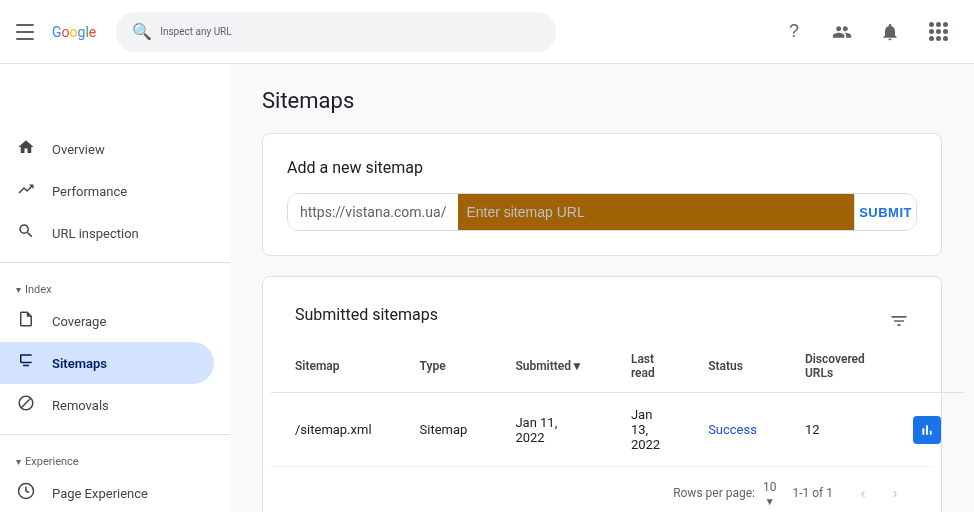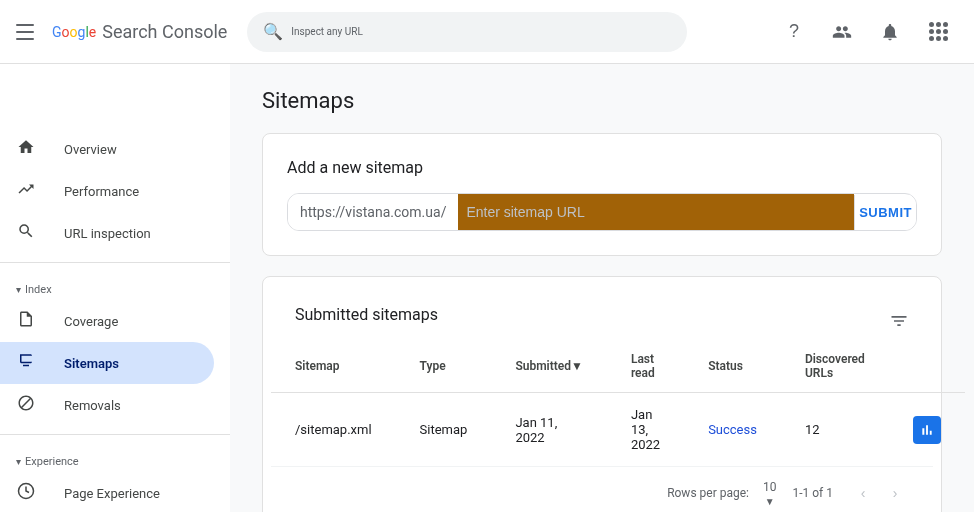--- a/index.html
+++ b/index.html
@@ -21,21 +21,21 @@
     .grid-icon { display: grid; grid-template-columns: repeat(3, 5px); gap: 2px; }
     .grid-icon span { width: 5px; height: 5px; background: #5f6368; border-radius: 50%; }
 
     
     .main-layout { display: flex; flex: 1; overflow: hidden; }
 
     
     .sidebar { width: 230px; background: #fff; overflow-y: auto; flex-shrink: 0; padding: 8px 0; }
     .sidebar-search { margin: 8px 12px 12px; }
     .sidebar-search input { width: 100%; height: 36px; border: 1px solid #dadce0; border-radius: 18px; padding: 0 16px; font-size: 13px; color: #202124; background: #f1f3f4; outline: none; }
-    .sidebar-item { display: flex; align-items: center; gap: 28px; padding: 10px 16px; cursor: pointer; border-radius: 0 24px 24px 0; margin-right: 16px; color: #444746; font-size: 13px; }
+    .sidebar-item { display: flex; align-items: center; gap: 16px; padding: 10px 16px; cursor: pointer; border-radius: 0 24px 24px 0; margin-right: 16px; color: #444746; font-size: 13px; }
     .sidebar-item.active { background: #d3e3fd; color: #001d6c; font-weight: 600; }
     .sidebar-item .icon { font-size: 18px; width: 20px; text-align: center; flex-shrink: 0; }
     .sidebar-section { padding: 12px 16px 4px; font-size: 11px; color: #5f6368; text-transform: none; display: flex; align-items: center; gap: 4px; cursor: pointer; }
     .sidebar-section .arrow { font-size: 10px; }
     .sidebar-divider { height: 1px; background: #e0e0e0; margin: 8px 0; }
 
     
     .content { flex: 1; padding: 24px 32px; overflow-y: auto; background: #f8f9fa; }
     .page-title { font-size: 22px; font-weight: 400; color: #202124; margin-bottom: 20px; }
 
@@ -59,21 +59,21 @@
     table { width: 100%; border-collapse: collapse; }
     thead tr { border-bottom: 1px solid #e0e0e0; }
     th { padding: 12px 24px; text-align: left; font-size: 12px; font-weight: 600; color: #444746; }
     td { padding: 14px 24px; font-size: 13px; color: #202124; }
     tr.data-row { border-bottom: 1px solid #f1f3f4; }
     tr.data-row:last-child { border-bottom: none; }
     .status-success { color: #1d4ed8; }
     .chart-icon { width: 28px; height: 28px; background: #1a73e8; border-radius: 4px; display: flex; align-items: center; justify-content: center; cursor: pointer; }
     .chart-icon svg { width: 16px; height: 16px; }
     .table-footer { display: flex; align-items: center; justify-content: flex-end; padding: 12px 24px; gap: 16px; font-size: 12px; color: #5f6368; border-top: 1px solid #f1f3f4; }
-    .rows-per-page { display: flex; align-items: center; gap: 14px; }
+    .rows-per-page { display: flex; align-items: center; gap: 8px; }
     .pagination-info { color: #5f6368; }
     .pagination-btns { display: flex; gap: 4px; }
     .pag-btn { width: 28px; height: 28px; border: none; background: transparent; cursor: pointer; border-radius: 50%; display: flex; align-items: center; justify-content: center; color: #5f6368; font-size: 14px; }
     .pag-btn.disabled { color: #bdc1c6; cursor: default; }
   </style>
 </head>
 <body>
 
 <div class="topbar">
   <div class="topbar-menu-icon">
@@ -83,21 +83,20 @@
   </div>
   <div class="logo">
     <span class="logo-google">
       <span class="g">G</span>
         <span class="o1">o</span>
         <span class="o2">o</span>
         <span class="ge">g</span>
         <span class="gl2">l</span>
         <span class="e2">e</span>
     </span>
-    <span class="logo-text">Search Console</span>
   </div>
   <div class="search-bar">
     <span class="search-bar-icon">🔍</span>
     <span class="search-bar-text">Inspect any URL</span>
   </div>
   <div class="topbar-right">
     <button class="icon-btn">?</button>
     <button class="icon-btn">
       <svg width="20" height="20" viewBox="0 0 24 24" fill="#5f6368">
           <path d="M16 11c1.66 0 2.99-1.34 2.99-3S17.66 5 16 5c-1.66 0-3 1.34-3 3s1.34 3 3 3zm-8 0c1.66 0 2.99-1.34 2.99-3S9.66 5 8 5C6.34 5 5 6.34 5 8s1.34 3 3 3zm0 2c-2.33 0-7 1.17-7 3.5V19h14v-2.5c0-2.33-4.67-3.5-7-3.5zm8 0c-.29 0-.62.02-.97.05 1.16.84 1.97 1.97 1.97 3.45V19h6v-2.5c0-2.33-4.67-3.5-7-3.5z"></path>

